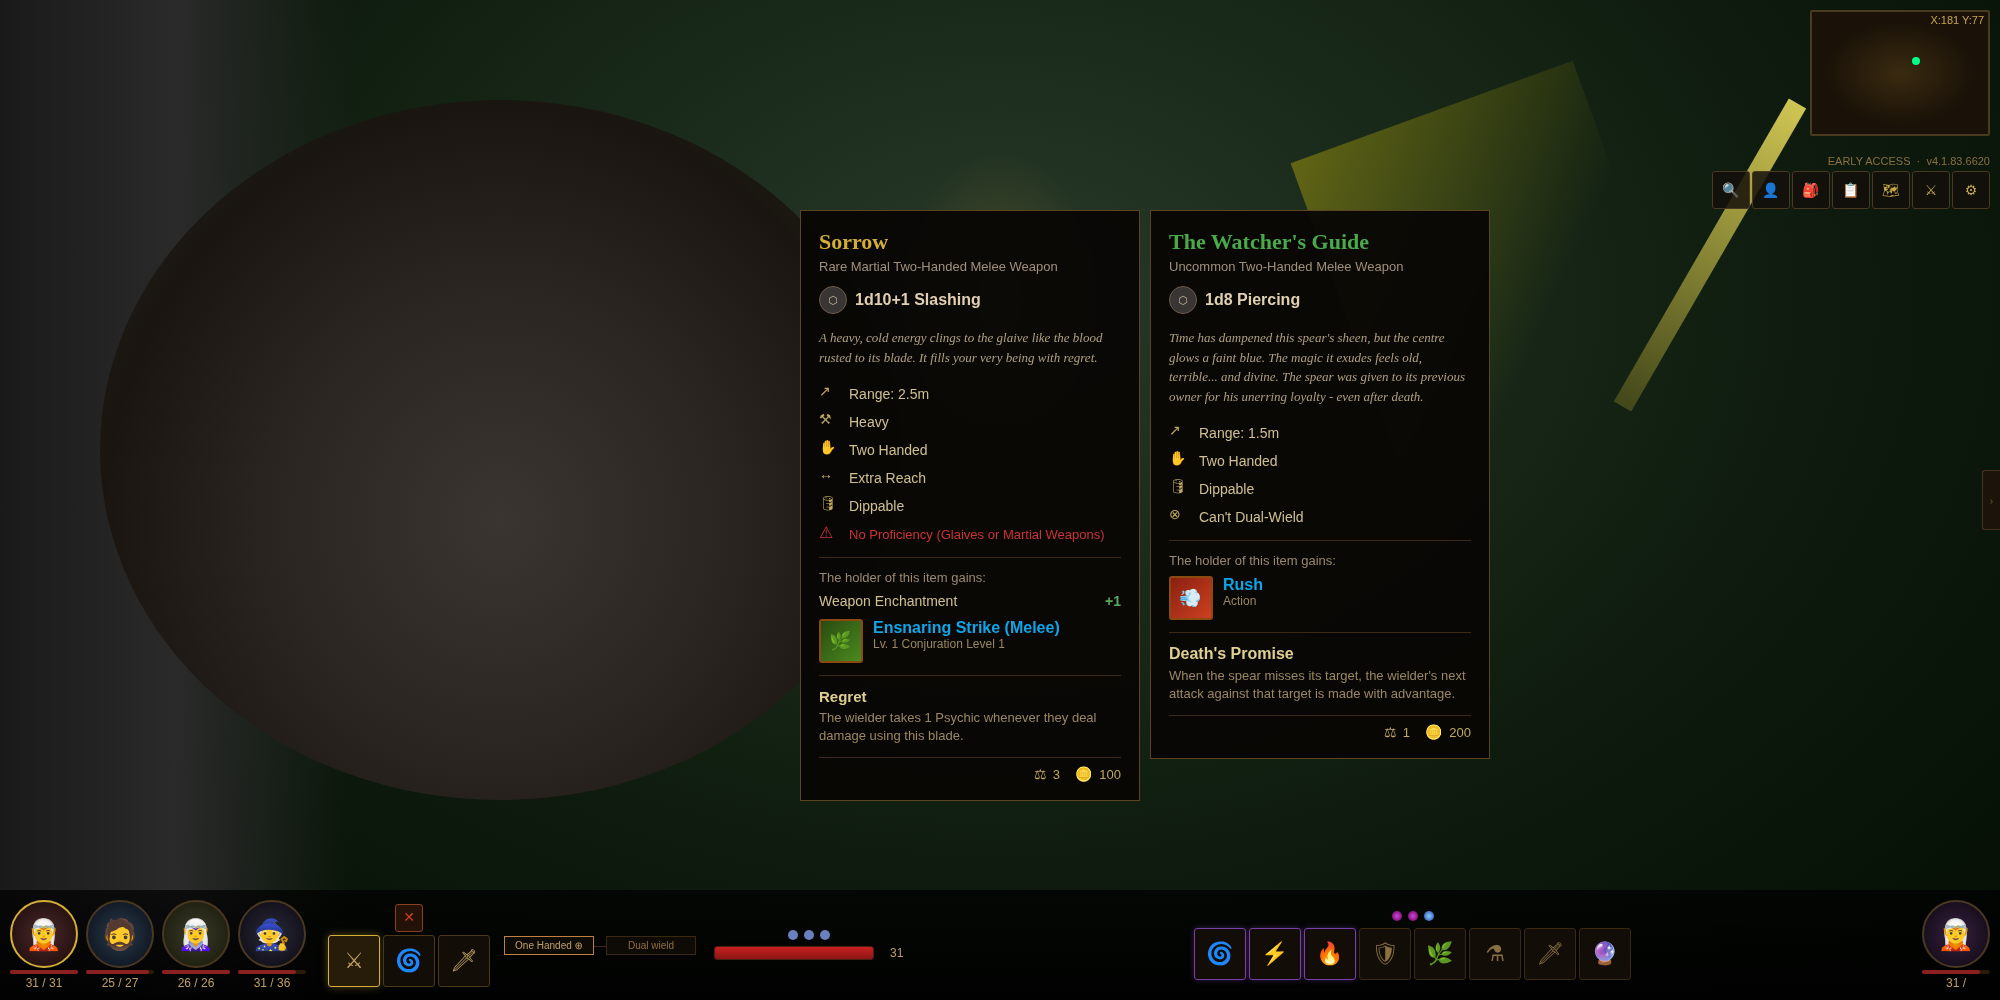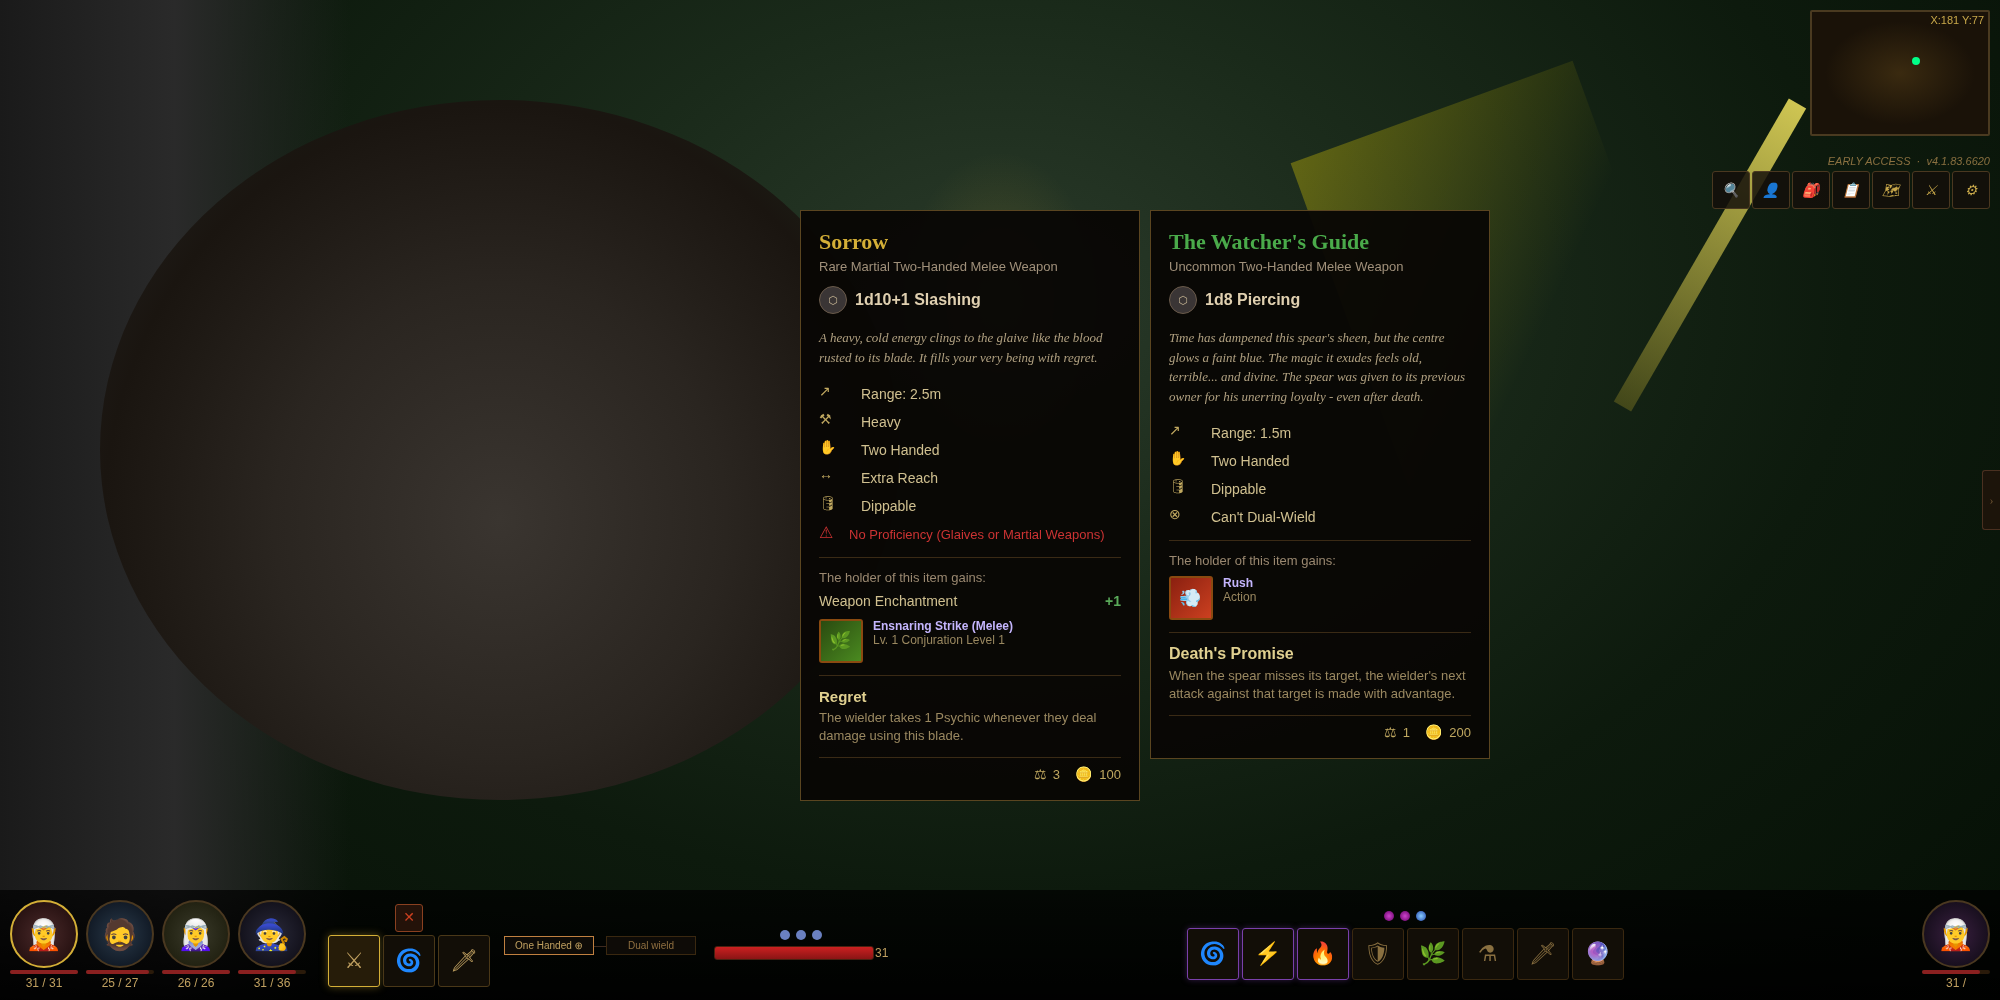--- a/index.html
+++ b/index.html
@@ -188,21 +188,20 @@
     .stat-icon {
       width: 22px; height: 22px;
       color: #c0a860;
       font-size: 14px;
       flex-shrink: 0;
     }
     .stat-text {
       color: #d0c090;
       font-size: 14px;
       font-family: Arial, sans-serif;
-      margin-left: 12px;
     }
     .stat-text-warning {
       color: #cc3333;
       font-size: 13px;
       font-family: Arial, sans-serif;
     }
 
     .section-divider {
       border: none;
       border-top: 1px solid #3a2a15;
@@ -244,22 +243,22 @@
       width: 44px; height: 44px;
       background: #2a1a0a;
       border: 2px solid #8a4a10;
       border-radius: 3px;
       flex-shrink: 0;
       display: flex; align-items: center; justify-content: center;
       font-size: 20px;
     }
     .ability-info {}
     .ability-name {
-      color: #c4b5fd;
-      font-size: 12px;
+      color: #0ea5e9;
+      font-size: 16px;
       font-family: Arial, sans-serif;
       font-weight: bold;
     }
     .ability-detail {
       color: #9a8860;
       font-size: 12px;
       font-family: Arial, sans-serif;
     }
 
     .passive-title {
@@ -520,21 +519,21 @@
 <div class="weapon-glow-right"></div>
 <div class="weapon-glow-right2"></div>
 
 <div class="minimap">
   <div class="minimap-inner">
     <div class="minimap-dot"></div>
     <div class="minimap-coord">X:181 Y:77</div>
   </div>
 </div>
 
-<div style="position:absolute; top:155px; right:10px; z-index:10;font-style:italic;">
+<div style="position:absolute; top:155px; right:10px; z-index:10;">
   <div style="color:#8a7040; font-size:11px; font-family:Arial,sans-serif; text-align:right; margin-bottom:4px;">
     <span>EARLY ACCESS</span>
     &nbsp;·&nbsp;
     <span>v4.1.83.6620</span>
   </div>
   <div class="hud-row">
     <div class="hud-icon">🔍</div>
     <div class="hud-icon">👤</div>
     <div class="hud-icon">🎒</div>
     <div class="hud-icon">📋</div>
@@ -739,21 +738,21 @@
     <div class="wield-btn">Dual wield</div>
   </div>
 
   <div style="display:flex; flex-direction:column; align-items:center; margin-left:8px; position:relative;">
     <div style="display:flex; gap:6px; margin-bottom:6px;">
       <div class="turn-dot"></div>
       <div class="turn-dot"></div>
       <div class="turn-dot"></div>
     </div>
 
-    <div style="display:flex; gap:1px;">
+    <div style="display:flex; gap:16px;">
       <div style="background:linear-gradient(to top, #8a1515, #cc2020); width:160px; height:14px; border-radius:3px; border:1px solid #4a2010;"></div>
       <div style="color:#c0a060; font-size:12px; font-family:Arial,sans-serif;">31</div>
     </div>
   </div>
 
   <div class="skills-bar">
 
     <div style="display:flex; flex-direction:column; align-items:center; gap:3px;">
       <div style="display:flex; gap:6px; margin-bottom:4px;">
         <div class="gem-purple"></div>

